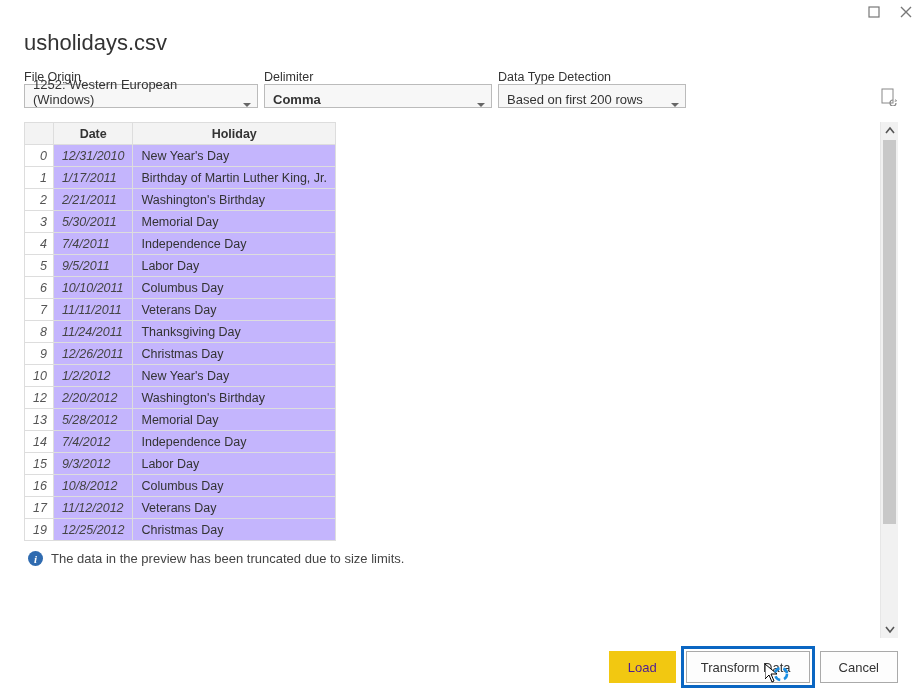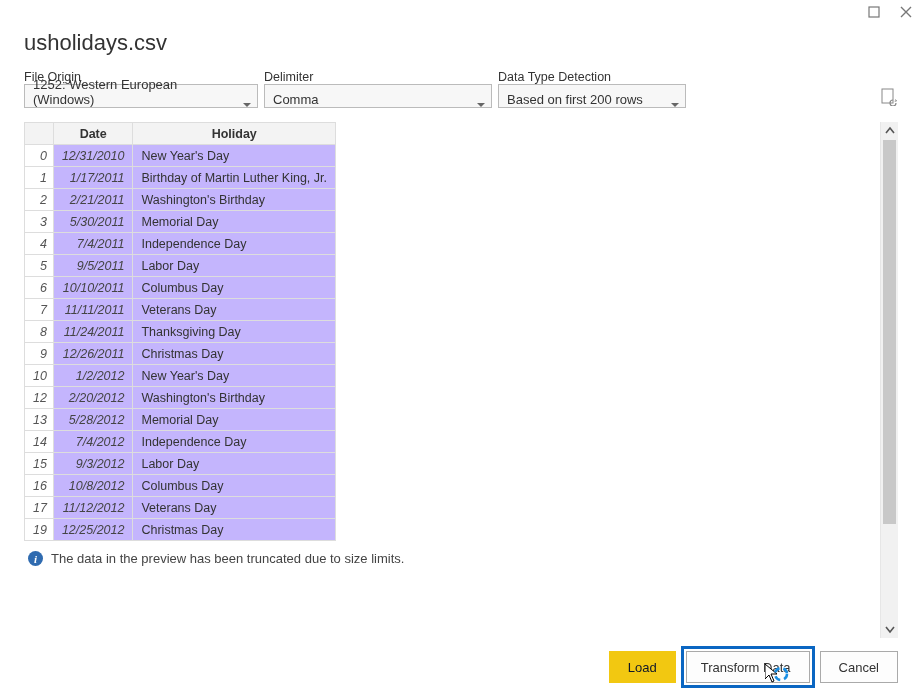--- a/index.html
+++ b/index.html
@@ -56,21 +56,21 @@
       position: relative;
     }
     .combo .caret {
       width: 0; height: 0;
       border-left: 4px solid transparent;
       border-right: 4px solid transparent;
       border-top: 4px solid #666;
       margin-left: 6px;
     }
     .cg-origin .combo { width: 234px; }
-    .cg-delim .combo { width: 228px; }
+    .cg-delim .combo { width: 228px; font-weight: bold; }
     .cg-detect .combo { width: 188px; }
     .refresh-area { flex: 1; display: flex; justify-content: flex-end; align-items: flex-end; padding-bottom: 2px; }
     .refresh-btn { width: 18px; height: 18px; color: #666; cursor: pointer; }
 
     .main-area {
       position: relative;
       margin: 0 24px;
       height: 516px;
     }
     .scroll-container {
@@ -102,21 +102,21 @@
     table.preview th.corner { width: 26px; background:#f3f3f3;}
     table.preview td.idx {
       text-align: right;
       font-style: italic;
       color: #555;
       background: #fff;
       width: 26px;
       padding-right: 6px;
     }
     table.preview td.date {
-      text-align: right;
+      text-align: left;
       font-style: italic;
       color: #444;
       width: 72px;
     }
     table.preview td.holiday {
       text-align: left;
       color: #333;
       width: 184px;
     }
     .footnote {
@@ -174,21 +174,21 @@
       font-size: 13px;
       color: #333;
       display: flex;
       align-items: center;
       justify-content: center;
       cursor: pointer;
     }
     .btn.primary {
       background: #f2c811;
       border-color: #f2c811;
-      color: #0f172a;
+      color: #4c1d95;
       font-weight: 500;
     }
     .btn.highlight-box {
       outline: 3px solid #0a66c2;
       outline-offset: 2px;
       padding-left: 14px;
     }
     .cursor-overlay {
       position: absolute;
       pointer-events: none;

